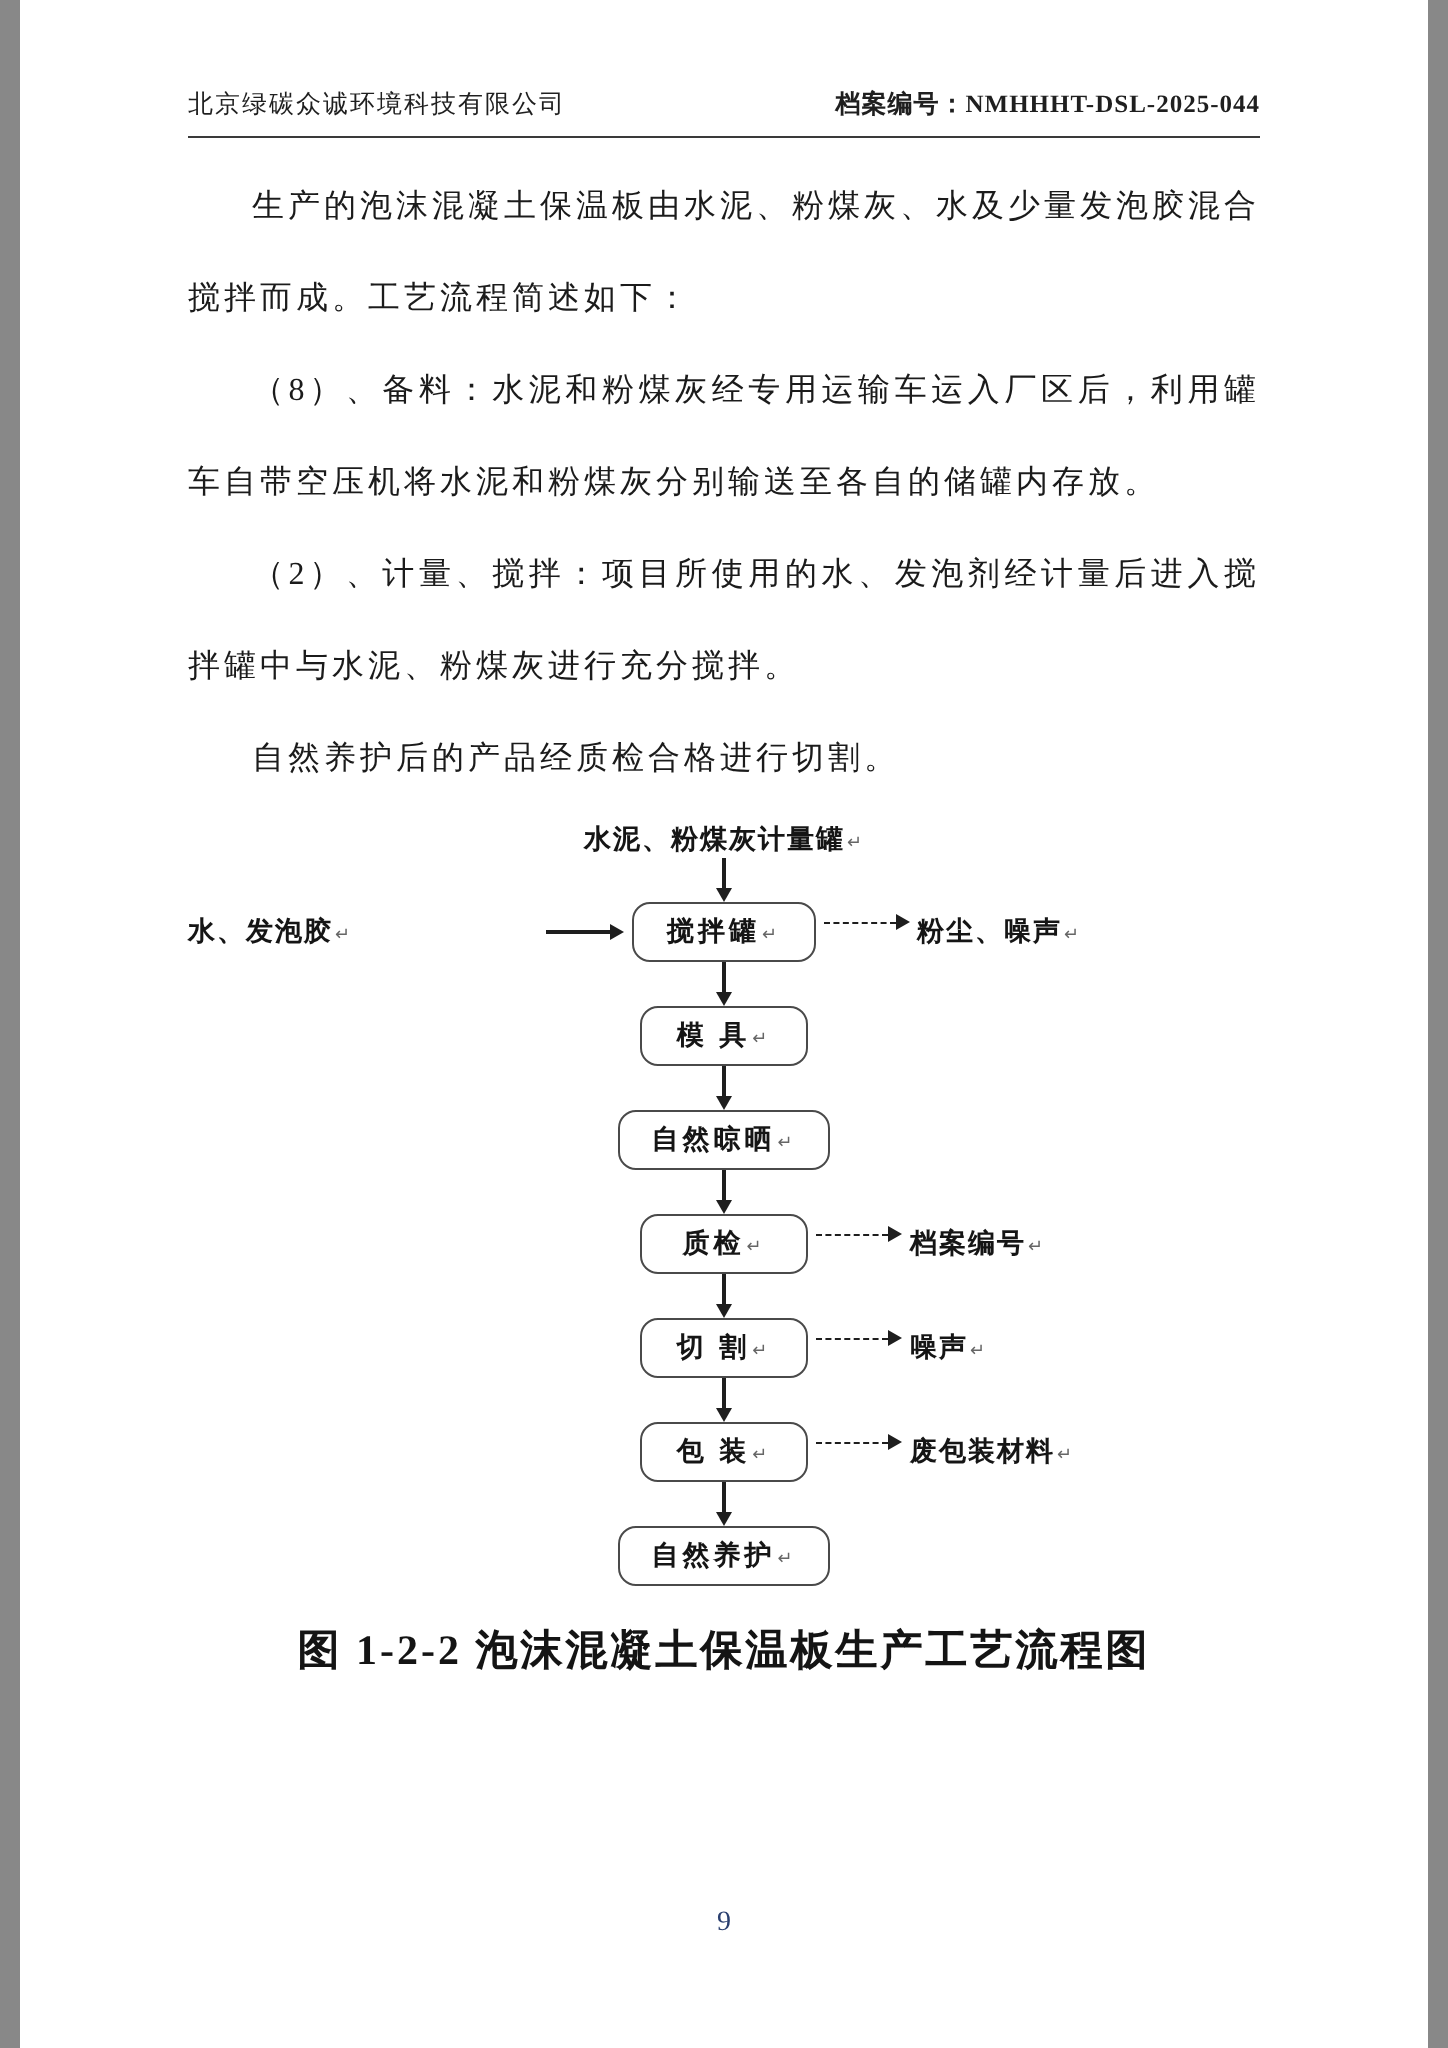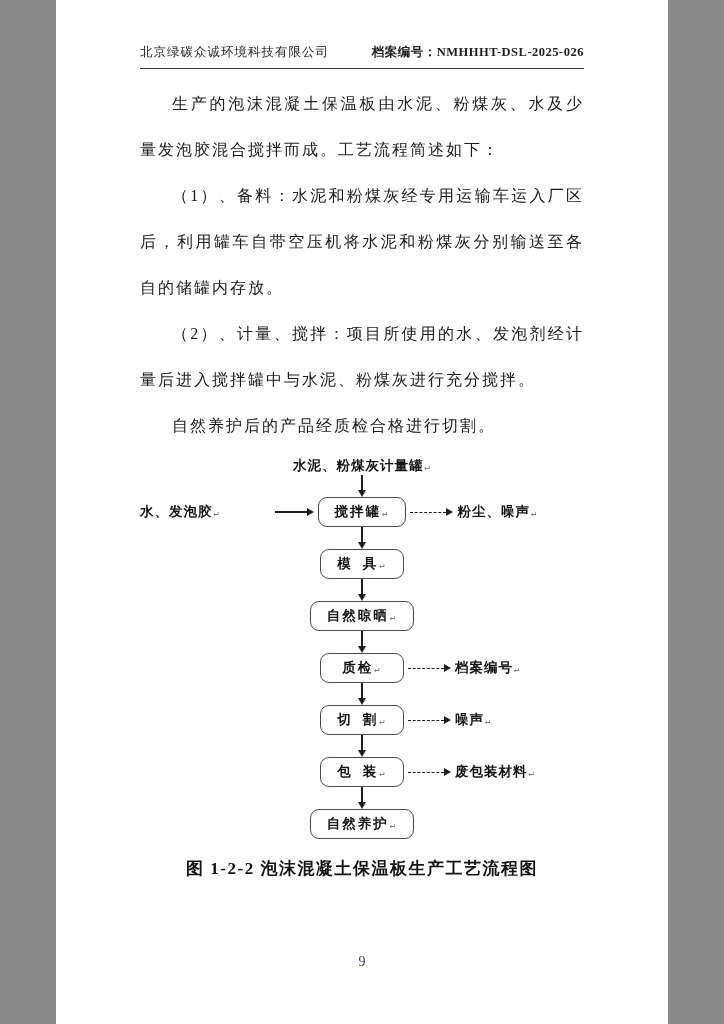--- a/index.html
+++ b/index.html
@@ -1,18 +1,18 @@
 <!DOCTYPE html>
 <html><head>
 <meta charset="utf-8">
 <style>
   * { margin:0; padding:0; box-sizing:border-box; }
   html,body { background:#888; }
   .page {
-    width:612px; height:1024px; background:#ffffff; margin:0 auto;
+    width:704px; height:1024px; background:#ffffff; margin:0 auto;
     font-family:"Liberation Serif","DejaVu Serif",serif;
     color:#1b1b1b; position:relative; overflow:hidden;
   }
   .content { padding:0 84px; }
 
   
   .header {
     display:flex; justify-content:space-between; align-items:flex-end;
     padding:44px 0 7px 0;
     border-bottom:1.5px solid #3a3a3a;
@@ -24,34 +24,34 @@
   .bodytext { margin-top:12px; }
   .bodytext p {
     font-size:16px; line-height:46px; letter-spacing:2px;
     text-align:justify; text-indent:2em; color:#1b1b1b;
   }
 
   
   .flowchart { margin-top:8px; }
   .fc-row { display:grid; grid-template-columns:1fr auto 1fr; align-items:center; }
   .fc-left  { display:flex; justify-content:space-between; align-items:center; }
-  .fc-right { display:flex; justify-content:flex-start; align-items:center; }
+  .fc-right { display:flex; justify-content:flex-start; align-items:flex-start; }
   .fc-center{ display:flex; justify-content:center; align-items:center; }
 
   .fc-text, .fc-side {
-    font-family:Liberation Mono, monospace;
+    font-family:Liberation Sans, sans-serif;
     font-weight:bold; font-size:13.5px; letter-spacing:1px; color:#151515;
     white-space:nowrap;
   }
   .ret { font-size:9px; color:#666; font-weight:normal; margin-left:1px; }
 
   .fc-box {
     border:1.5px solid #4a4a4a; border-radius:9px; background:#fff;
     padding:5px 16px; min-width:84px; text-align:center;
-    font-family:Liberation Mono, monospace;
+    font-family:Liberation Sans, sans-serif;
     font-weight:bold; font-size:13.5px; letter-spacing:2px; color:#151515;
     white-space:nowrap;
   }
 
   .arrow-down { display:flex; flex-direction:column; align-items:center; height:22px; }
   .arrow-down .vline { width:1.5px; height:15px; background:#1e1e1e; }
   .arrow-down .vhead {
     width:0; height:0;
     border-left:4.5px solid transparent; border-right:4.5px solid transparent;
     border-top:7px solid #1e1e1e;
@@ -62,41 +62,41 @@
   .arrow-right.dashed .hline { height:0; background:none; border-top:1.6px dashed #1e1e1e; width:36px; }
   .arrow-right .hhead {
     width:0; height:0;
     border-top:4.5px solid transparent; border-bottom:4.5px solid transparent;
     border-left:7px solid #1e1e1e;
   }
 
   
   .caption {
     margin-top:18px; text-align:center; font-weight:bold;
-    font-size:17px; letter-spacing:1.5px; color:#141414;
+    font-size:21px; letter-spacing:1.5px; color:#141414;
   }
   .pagenum {
     position:absolute; bottom:54px; left:0; width:100%; text-align:center;
     font-size:14px; color:#2a3f6f; font-family:"Liberation Serif",serif;
   }
 </style>
 </head>
 <body>
 
 <div class="page">
   <div class="content">
 
     <div class="header">
       <span>北京绿碳众诚环境科技有限公司</span>
-      <span class="docnum">档案编号：NMHHHT-DSL-2025-026</span>
+      <span class="docnum">档案编号：NMHHHT-DSL-2025-044</span>
     </div>
 
     <div class="bodytext">
       <p>生产的泡沫混凝土保温板由水泥、粉煤灰、水及少量发泡胶混合搅拌而成。工艺流程简述如下：</p>
-      <p>（1）、备料：水泥和粉煤灰经专用运输车运入厂区后，利用罐车自带空压机将水泥和粉煤灰分别输送至各自的储罐内存放。</p>
+      <p>（8）、备料：水泥和粉煤灰经专用运输车运入厂区后，利用罐车自带空压机将水泥和粉煤灰分别输送至各自的储罐内存放。</p>
       <p>（2）、计量、搅拌：项目所使用的水、发泡剂经计量后进入搅拌罐中与水泥、粉煤灰进行充分搅拌。</p>
       <p>自然养护后的产品经质检合格进行切割。</p>
     </div>
 
     <div class="flowchart">
 
       <div class="fc-row">
         <div class="fc-left"></div>
         <div class="fc-center">
           <span class="fc-text"><span>水泥、粉煤灰计量罐</span><span class="ret">↵</span></span>

